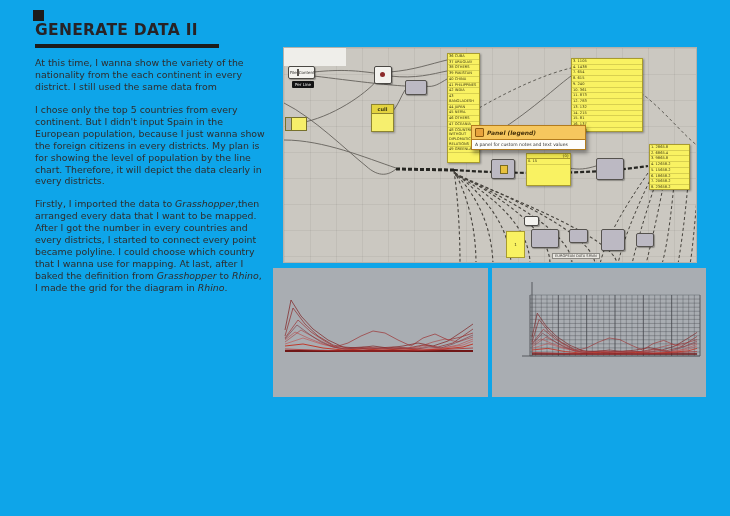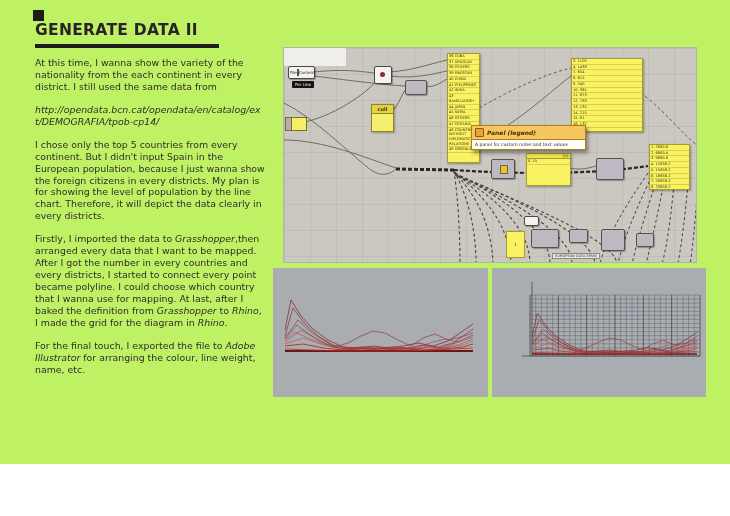--- a/index.html
+++ b/index.html
@@ -1,16 +1,16 @@
 <!DOCTYPE html>
 <html><head>
 <meta charset="utf-8">
 <style>
   html,body{margin:0;padding:0;background:#fff;}
-  .page{position:relative;width:730px;height:464px;background:#bef264;overflow:hidden;
+  .page{position:relative;width:730px;height:516px;background:#0ea5e9;overflow:hidden;
         font-family:"DejaVu Sans",sans-serif;}
   
   .corner-sq{position:absolute;left:33px;top:10px;width:11px;height:11px;background:#1d1c1a;}
   .page-title{position:absolute;left:35px;top:21px;font-size:15.5px;font-weight:bold;
               color:#272326;letter-spacing:.3px;}
   .title-rule{position:absolute;left:35px;top:44px;width:184px;height:4px;background:#1d1c1a;}
   .text-col{position:absolute;left:35px;top:57px;width:239px;font-size:9.4px;line-height:1.27;
             color:#2f2d2d;}
   .text-col p{margin:0 7px 11px 0;}
   .text-col .it{font-style:italic;}
@@ -85,24 +85,22 @@
 <body>
 
 <div class="page">
 
   <div class="corner-sq"></div>
   <div class="page-title">GENERATE DATA II</div>
   <div class="title-rule"></div>
 
   <div class="text-col">
       <p><span>At this time, I wanna show the variety of the nationality from the each continent in every district. I still used the same data  from</span></p>
-      <p class="url"><span class="it">http://opendata.bcn.cat/opendata/en/catalog/ext/DEMOGRAFIA/tpob-cp14/</span></p>
       <p><span>I chose only the top 5 countries from every continent. But I didn't input Spain in the European population, because I just wanna show the foreign citizens in every districts. My plan is for showing the level of population by the line chart. Therefore, it will depict the data clearly in every districts.</span></p>
       <p><span>Firstly, I imported the data to </span><span class="it">Grasshopper</span><span>,then arranged every data that I want to be mapped. After I got the number in every countries and every districts, I started to connect every point became polyline. I could choose which country that I wanna use for mapping. At last, after I baked the definition from </span><span class="it">Grasshopper</span><span> to </span><span class="it">Rhino</span><span>, I made the grid for the diagram in </span><span class="it">Rhino</span><span>.</span></p>
-      <p><span>For the final touch, I exported the file to </span><span class="it">Adobe Illustrator</span><span> for arranging the colour, line weight, name, etc.</span></p>
     </div>
 
   <div class="gh">
     <div class="white-patch"></div>
 
     <svg class="wires" width="414" height="216" viewBox="0 0 414 216">
       <g fill="none" stroke="#64615b" stroke-width="0.9">
         <path d="M30,24 C58,21 74,23 90,25"></path>
         <path d="M30,28 C70,33 102,37 121,38"></path>
         <path d="M21,74 C55,66 86,42 94,31"></path>

